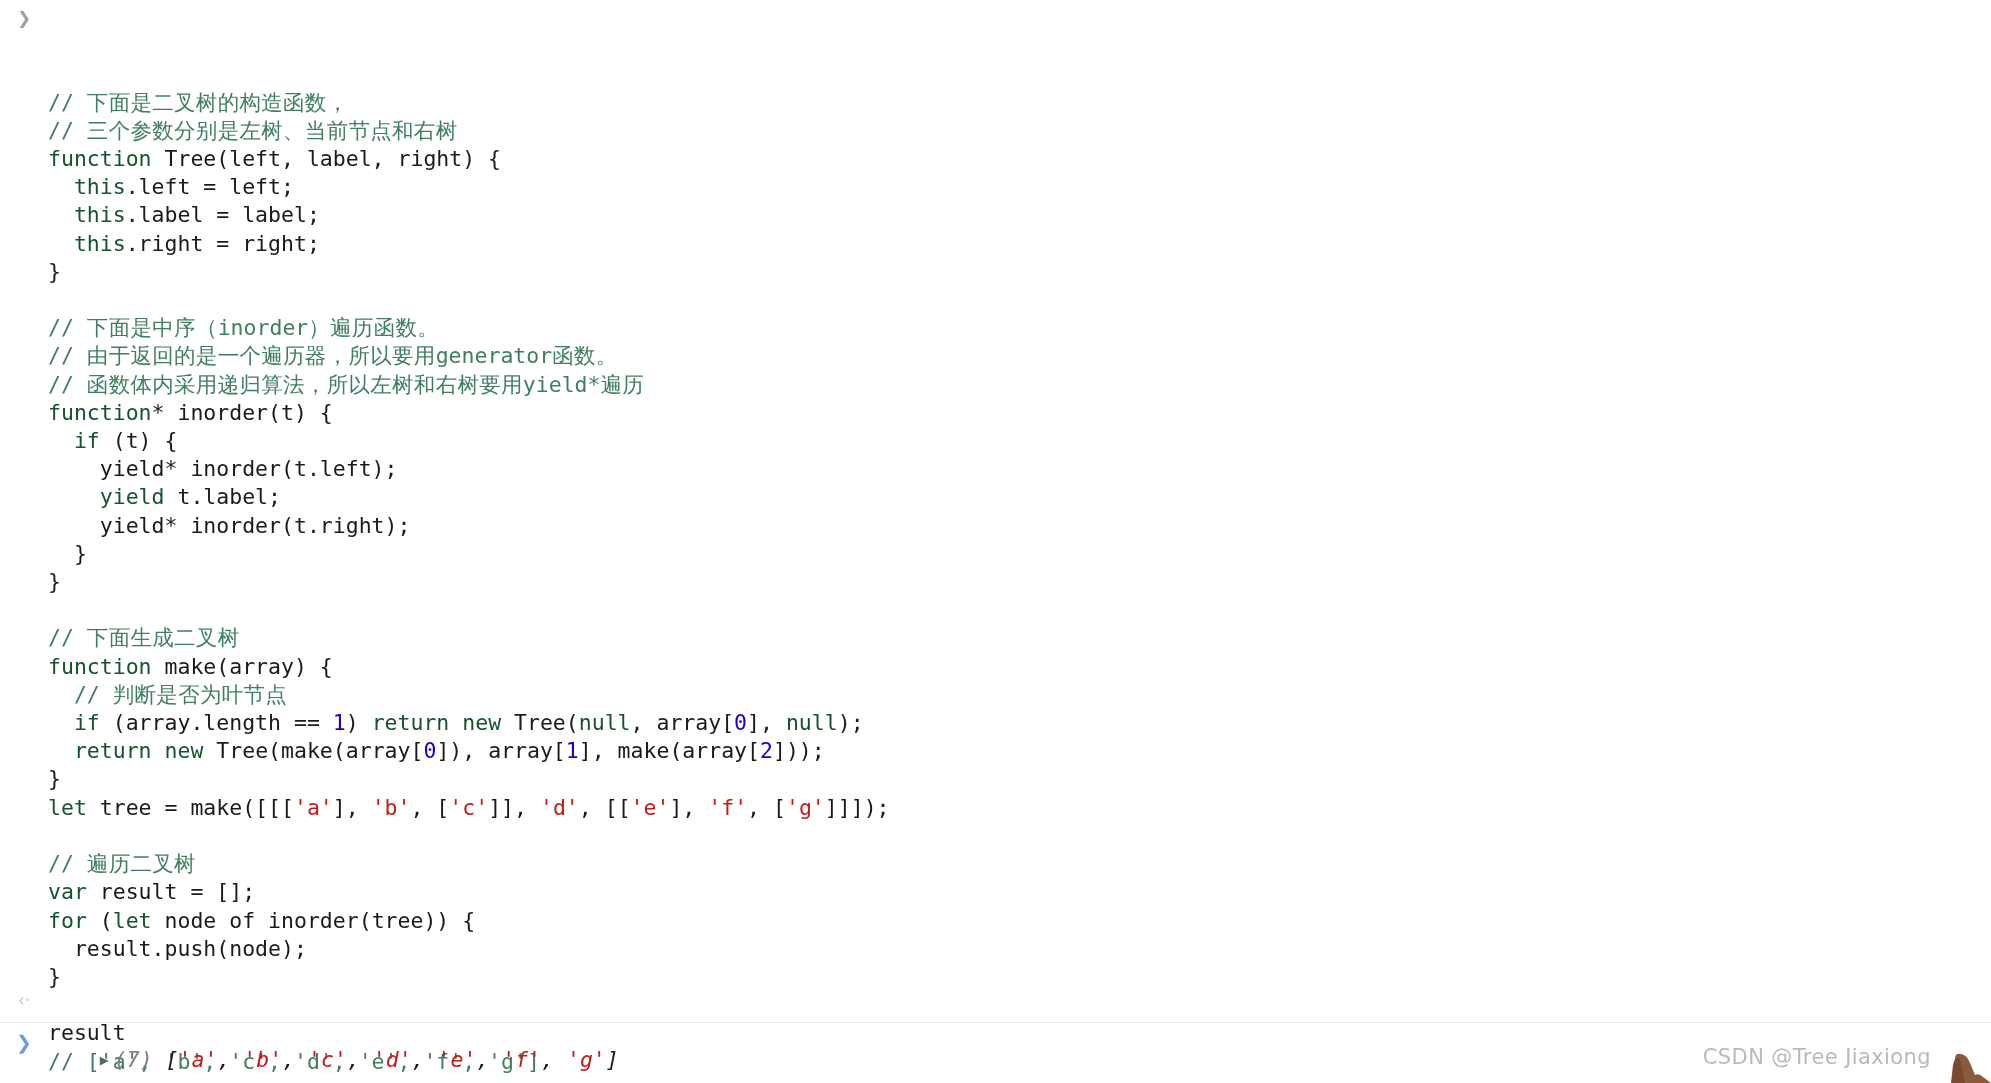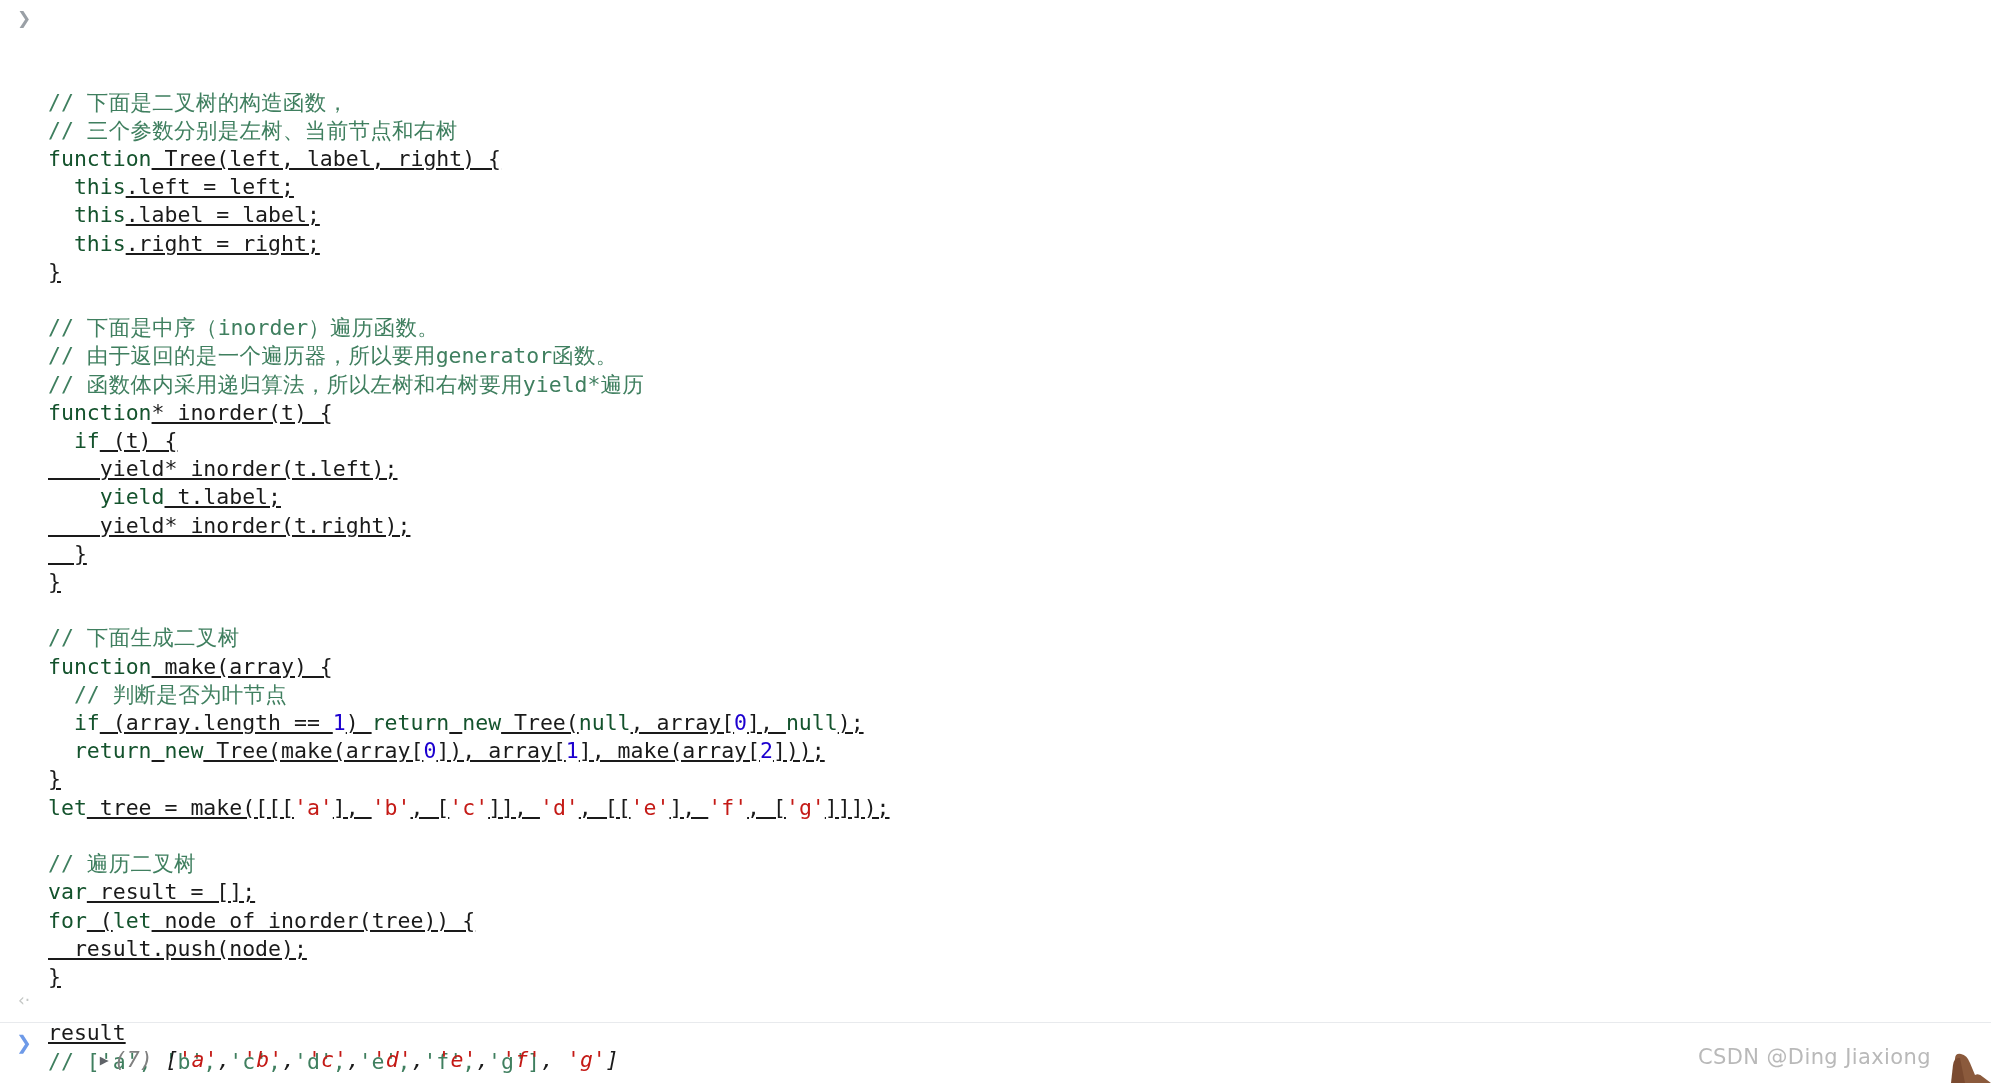--- a/index.html
+++ b/index.html
@@ -67,21 +67,21 @@
 
   .code-line {
     white-space: pre;
     min-height: 22.2px;
   }
 
   
   .tok-comment      { color: #3f7f5f; }
   .tok-comment-cjk  { color: #3f7f5f; font-family: "DejaVu Sans", "Liberation Sans", sans-serif; letter-spacing: 0.3px; }
   .tok-keyword      { color: #14532d; }
-  .tok-plain        { color: #1a1a1a; text-decoration: underline; }
+  .tok-plain        { color: #1a1a1a; }
   .tok-number       { color: #1c00cf; }
   .tok-string       { color: #c41a16; }
 
   
   #result-row {
     position: absolute;
     left: 0;
     top: 985px;
     width: 1991px;
     height: 35px;
@@ -191,21 +191,21 @@
     <span class="disclosure">▶</span><span class="res-count">(7)</span><span class="res-bracket"> </span><span id="result-array"><span class="res-bracket">[</span><span class="res-string">'a'</span><span class="res-comma">, </span><span class="res-string">'b'</span><span class="res-comma">, </span><span class="res-string">'c'</span><span class="res-comma">, </span><span class="res-string">'d'</span><span class="res-comma">, </span><span class="res-string">'e'</span><span class="res-comma">, </span><span class="res-string">'f'</span><span class="res-comma">, </span><span class="res-string">'g'</span><span class="res-bracket">]</span></span>
   </div>
 
   <div id="prompt-divider"></div>
 
   <div id="prompt-row">
     <span class="prompt-caret">❯</span>
     <input id="prompt-input" type="text" placeholder="" style="">
   </div>
 
-  <div id="watermark">CSDN @Ding Jiaxiong</div>
+  <div id="watermark">CSDN @Tree Jiaxiong</div>
 
   <div id="cursor-mark">
     <svg width="46" height="40" viewBox="0 0 46 40" xmlns="http://www.w3.org/2000/svg">
       <path d="M10 40 L10 16 Q10 10 16 11 Q22 12 25 20 L30 32 Q34 30 38 34 L46 40 Z" fill="#8b5a3c"></path>
       <path d="M6 40 L8 22 Q9 14 15 15 L20 40 Z" fill="#7a4a30"></path>
     </svg>
   </div>
 
 </div>
 

